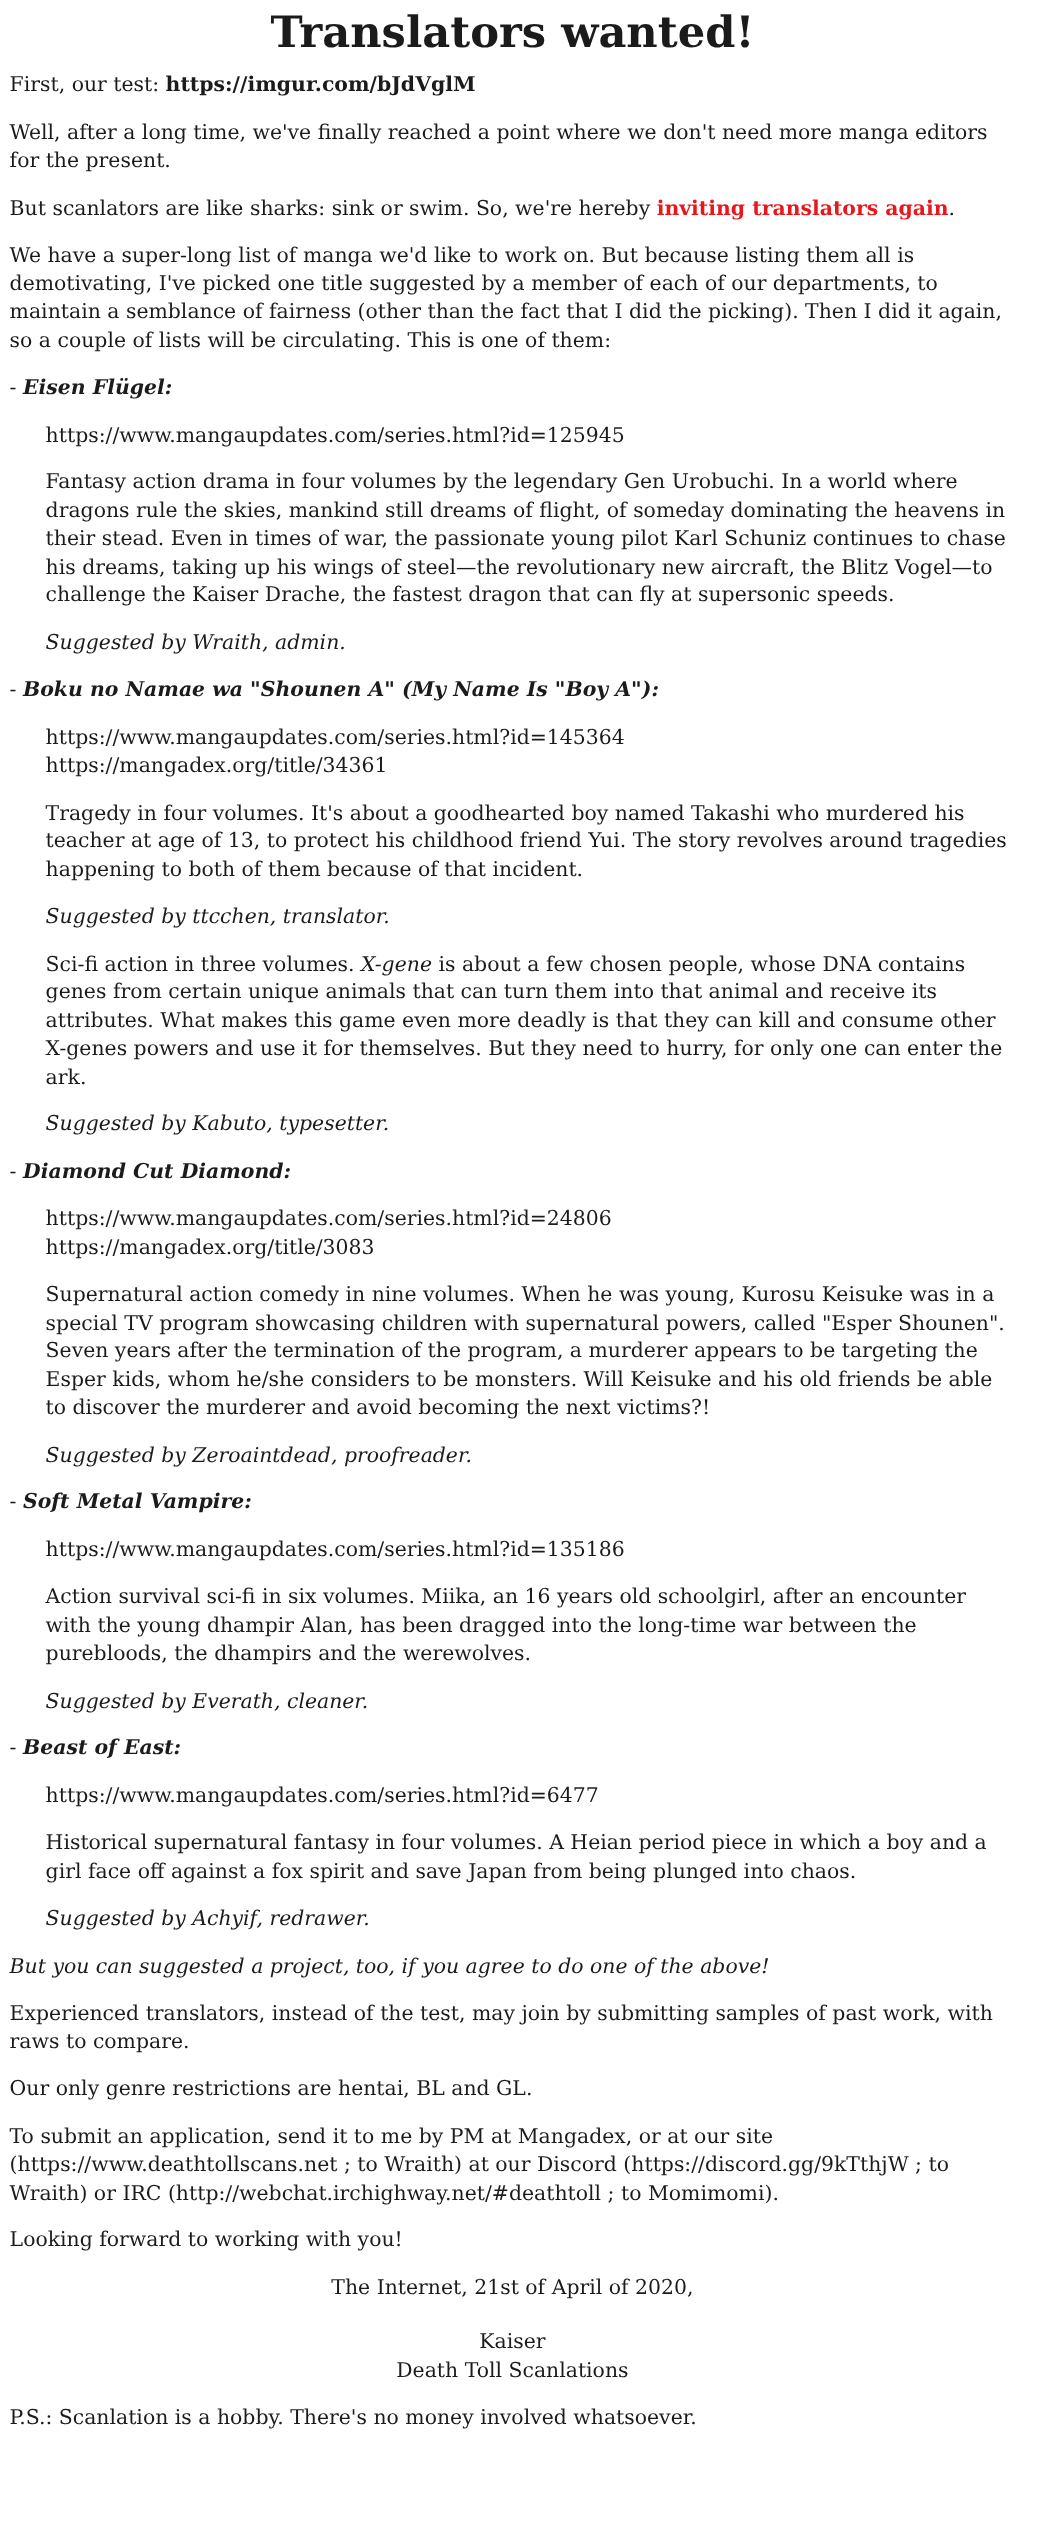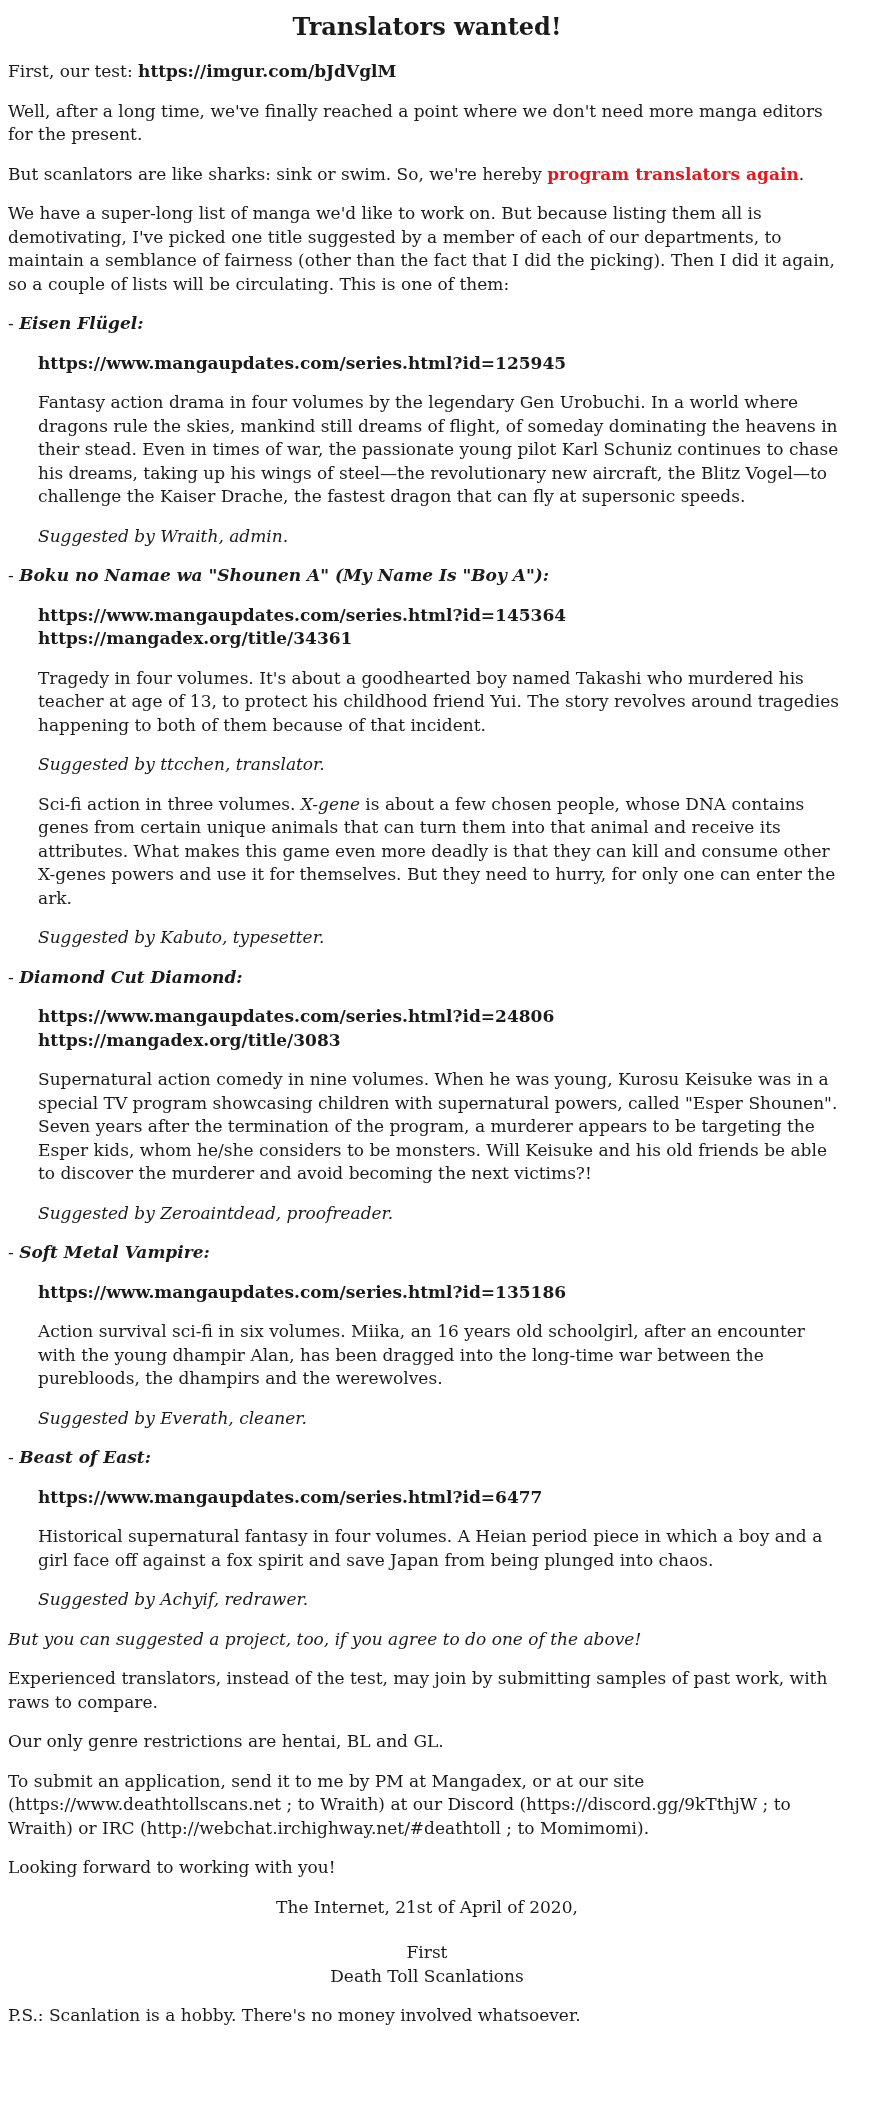--- a/index.html
+++ b/index.html
@@ -16,51 +16,51 @@
     color: var(--text);
     font-family: "DejaVu Serif", "Liberation Serif", serif;
     font-size: 17px;
     line-height: 23.5px;
     padding: 6px 24px 12px 8px;
     hyphens: auto;
     -webkit-hyphens: auto;
     word-wrap: break-word;
   }
   h1.doc-title {
-    font-size: 24px;
+    font-size: 36px;
     line-height: 38px;
     font-weight: 700;
     text-align: center;
     margin: 2px 0 14px 0;
   }
   p { margin: 0 0 16px 0; }
   b { font-weight: 700; }
   .accent { color: var(--accent); }
   .indent { padding-left: 30px; }
   .series-title .title-text { font-weight: 700; font-style: italic; }
-  .links .link { display: block; font-weight: bold; }
+  .links .link { display: block; }
   .suggested { font-style: italic; }
   .em { font-style: italic; }
   .dateline, .signoff { text-align: center; }
   .signoff { margin-top: 22px; }
   .sign-line { display: block; }
   .ps { margin-bottom: 0; margin-top: 6px; }
 </style>
 </head>
 <body>
 
 <main class="page">
 
   <h1 class="doc-title">Translators wanted!</h1>
 
   <p><span>First, our test: </span><b>https://imgur.com/bJdVglM</b></p>
 
   <p>Well, after a long time, we've finally reached a point where we don't need more manga editors for the present.</p>
 
-  <p><span>But scanlators are like sharks: sink or swim. So, we're hereby </span><b class="accent">program translators again</b><span>.</span></p>
+  <p><span>But scanlators are like sharks: sink or swim. So, we're hereby </span><b class="accent">inviting translators again</b><span>.</span></p>
 
   <p>We have a super-long list of manga we'd like to work on. But because listing them all is demotivating, I've picked one title suggested by a member of each of our departments, to maintain a semblance of fairness (other than the fact that I did the picking). Then I did it again, so a couple of lists will be circulating. This is one of them:</p>
 
   <section class="series">
     <p class="series-title"><span class="bullet">- </span><span class="title-text">Eisen Flügel:</span></p>
     <div class="indent">
       <p class="links">
           <span class="link">https://www.mangaupdates.com/series.html?id=125945</span>
         </p>
       <p class="desc">Fantasy action drama in four volumes by the legendary Gen Urobuchi. In a world where dragons rule the skies, mankind still dreams of flight, of someday dominating the heavens in their stead. Even in times of war, the passionate young pilot Karl Schuniz continues to chase his dreams, taking up his wings of steel—the revolutionary new aircraft, the Blitz Vogel—to challenge the Kaiser Drache, the fastest dragon that can fly at supersonic speeds.</p>
@@ -127,19 +127,19 @@
 
   <p>Our only genre restrictions are hentai, BL and GL.</p>
 
   <p>To submit an application, send it to me by PM at Mangadex, or at our site (https://www.deathtollscans.net ; to Wraith) at our Discord (https://discord.gg/9kTthjW ; to Wraith) or IRC (http://webchat.irchighway.net/#deathtoll ; to Momimomi).</p>
 
   <p>Looking forward to working with you!</p>
 
   <p class="dateline">The Internet, 21st of April of 2020,</p>
 
   <p class="signoff">
-      <span class="sign-line">First</span>
+      <span class="sign-line">Kaiser</span>
       <span class="sign-line">Death Toll Scanlations</span>
     </p>
 
   <p class="ps">P.S.: Scanlation is a hobby. There's no money involved whatsoever.</p>
 
 </main>
 
 </body></html>

